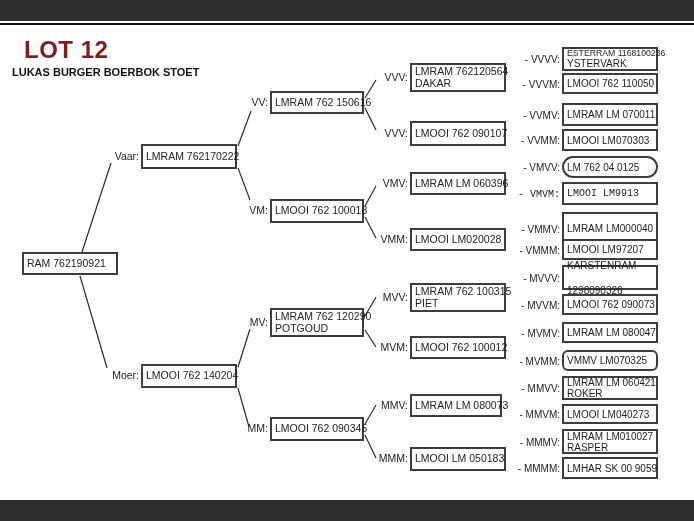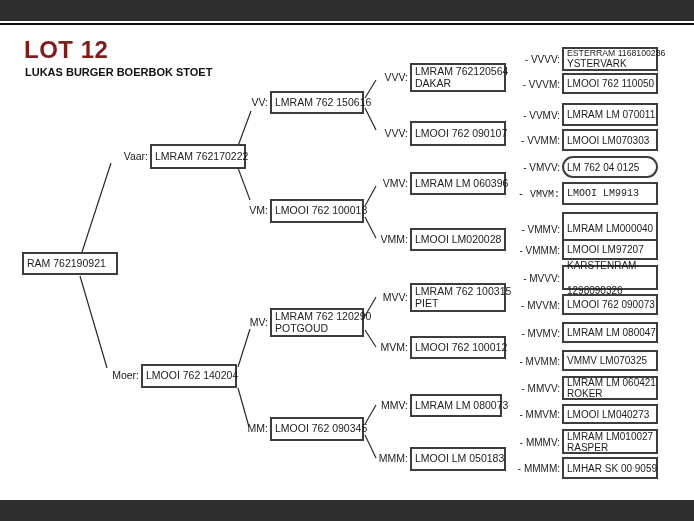--- a/index.html
+++ b/index.html
@@ -7,37 +7,37 @@
     width:694px;height:521px;position:relative;overflow:hidden;
     background:#ffffff;
     font-family:"Liberation Sans","DejaVu Sans",sans-serif;
     color:#1c1c1c;
   }
   .topbar{position:absolute;left:0;top:0;width:694px;height:21px;background:#2e2e2e;}
   .toprule{position:absolute;left:0;top:23px;width:694px;height:2px;background:#0d0d0d;}
   .bottombar{position:absolute;left:0;top:500px;width:694px;height:21px;background:#2e2e2e;}
 
   .title{position:absolute;left:24px;top:36px;font-size:24px;font-weight:bold;letter-spacing:0.5px;color:#7f1d1d;}
-  .subtitle{position:absolute;left:25px;top:66px;font-size:11px;font-weight:bold;color:#111;}
+  .subtitle{position:absolute;left:12px;top:66px;font-size:11px;font-weight:bold;color:#111;}
 
   svg.lines{position:absolute;left:0;top:0;width:694px;height:521px;pointer-events:none;}
 
   .node{position:absolute;box-sizing:border-box;border:2px solid #3d3d3d;background:#fff;
         display:flex;flex-direction:column;justify-content:center;
         font-size:10.5px;line-height:1.1;padding:1px 3px;white-space:nowrap;}
   .nlabel{position:absolute;right:100%;top:50%;transform:translateY(-50%);
           margin-right:4px;font-size:10.5px;color:#222;background:transparent;
           border:none;white-space:nowrap;}
   .g4{font-size:10px;}
   .g4 .nlabel{font-size:10px;}
   .tiny{font-size:8.7px;}
 
   
   .n-subject{left:22px; top:252px; width:96px; height:23px;}
-  .n-vaar{left:150px; top:144px; width:96px; height:25px;}
+  .n-vaar{left:141px; top:144px; width:96px; height:25px;}
   .n-moer{left:141px; top:364px; width:96px; height:24px;}
   .n-vv{left:270px; top:91px;  width:94px; height:23px;}
   .n-vm{left:270px; top:199px; width:94px; height:24px;}
   .n-mv{left:270px; top:308px; width:94px; height:29px;}
   .n-mm{left:270px; top:417px; width:94px; height:24px;}
   .n-vvv{left:410px; top:63px;  width:96px; height:29px;}
   .n-vvm{left:410px; top:121px; width:96px; height:25px;}
   .n-vmv{left:410px; top:172px; width:96px; height:23px;}
   .n-vmm{left:410px; top:228px; width:96px; height:23px;}
   .n-mvv{left:410px; top:283px; width:96px; height:29px;}
@@ -48,21 +48,21 @@
   .n-vvvm{left:562px; top:73px;  width:96px; height:21px;}
   .n-vvmv{left:562px; top:103px; width:96px; height:23px;}
   .n-vvmm{left:562px; top:129px; width:96px; height:22px;}
   .n-vmvv{left:562px; top:156px; width:96px; height:22px;border-radius:11px;}
   .n-vmvm{left:562px; top:182px; width:96px; height:23px;font-family:Liberation Mono, monospace;}
   .n-vmmv{left:562px; top:212px; width:96px; height:33px;}
   .n-vmmm{left:562px; top:239px; width:96px; height:21px;}
   .n-mvvv{left:562px; top:265px; width:96px; height:25px;gap:14px;}
   .n-mvvm{left:562px; top:294px; width:96px; height:21px;}
   .n-mvmv{left:562px; top:322px; width:96px; height:21px;}
-  .n-mvmm{left:562px; top:350px; width:96px; height:21px;}
+  .n-mvmm{left:562px; top:350px; width:96px; height:21px;border-radius:6px;}
   .n-mmvv{left:562px; top:376px; width:96px; height:24px;}
   .n-mmvm{left:562px; top:404px; width:96px; height:20px;}
   .n-mmmv{left:562px; top:429px; width:96px; height:25px;}
   .n-mmmm{left:562px; top:457px; width:96px; height:22px;}
 </style>
 </head>
 <body>
 
 <div class="topbar"></div>
 <div class="toprule"></div>

